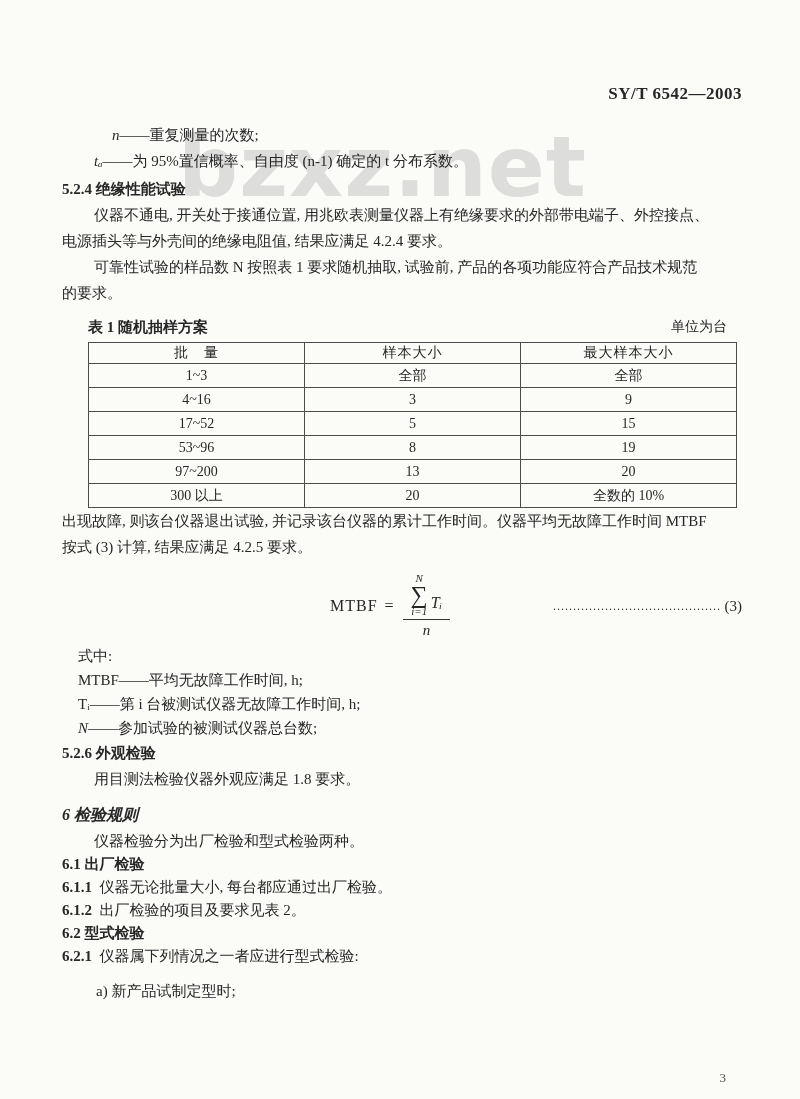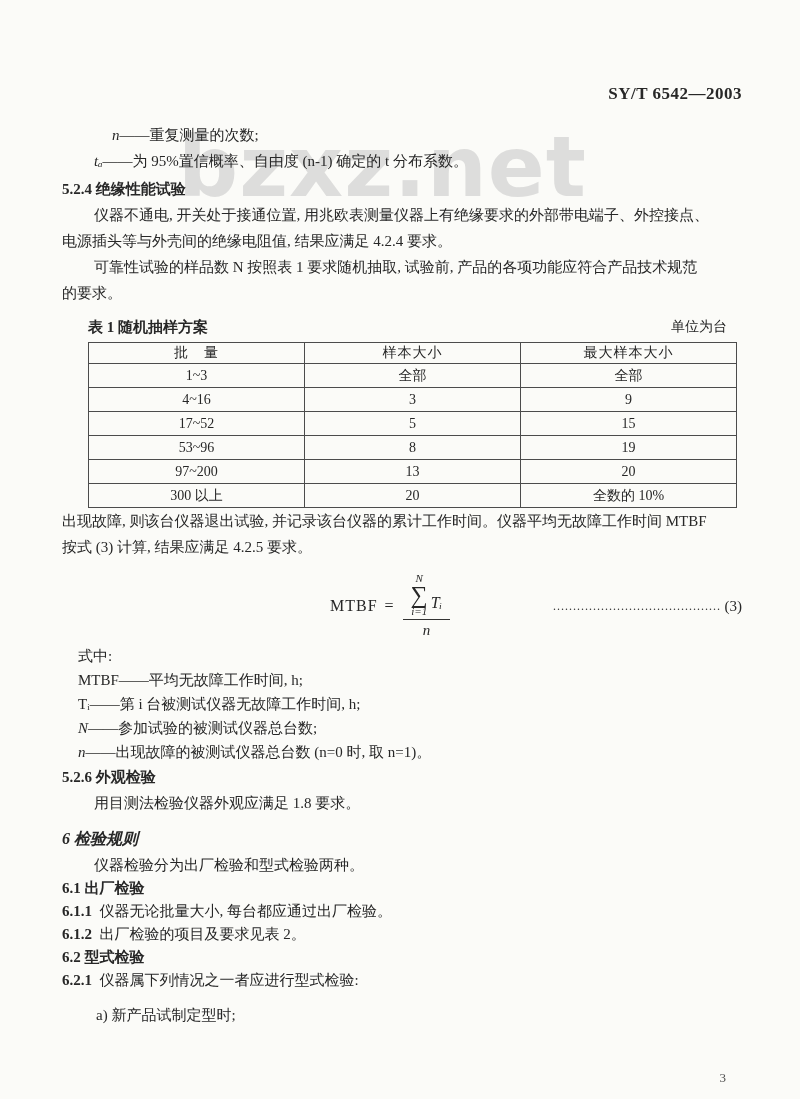--- a/index.html
+++ b/index.html
@@ -149,21 +149,20 @@
         </span>
       </span>
       <span class="f-dots">……………………………………</span>
       <span class="eq-no">(3)</span>
     </div>
 
     <div class="where-line ind-small">式中:</div>
     <div class="where-line ind-small"><span>MTBF</span><span>——平均无故障工作时间, h;</span></div>
     <div class="where-line ind-small"><span>Tᵢ</span><span>——第 i 台被测试仪器无故障工作时间, h;</span></div>
     <div class="where-line ind-small"><span class="var-term">N</span><span>——参加试验的被测试仪器总台数;</span></div>
-    <div class="where-line ind-small"><span class="var-term">n</span><span>——出现故障的被测试仪器总台数 (n=0 时, 取 n=1)。</span></div>
 
     <div class="line b">5.2.6  外观检验</div>
     <div class="line ind-para">用目测法检验仪器外观应满足 1.8 要求。</div>
 
     <div class="ch6-h">6  检验规则</div>
     <div class="sub6 ind-para">仪器检验分为出厂检验和型式检验两种。</div>
     <div class="sub6 b">6.1  出厂检验</div>
     <div class="sub6"><span class="b">6.1.1</span>&nbsp;&nbsp;<span>仪器无论批量大小, 每台都应通过出厂检验。</span></div>
     <div class="sub6"><span class="b">6.1.2</span>&nbsp;&nbsp;<span>出厂检验的项目及要求见表 2。</span></div>
     <div class="sub6 b">6.2  型式检验</div>

